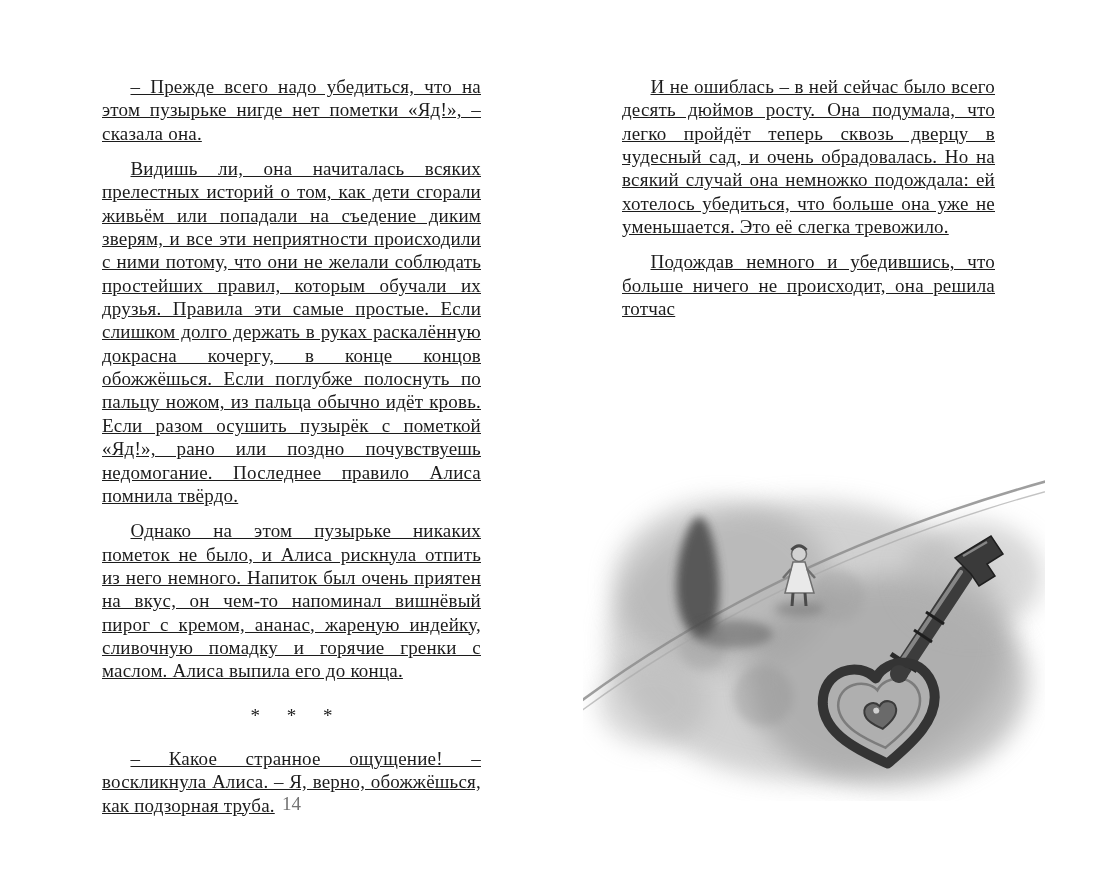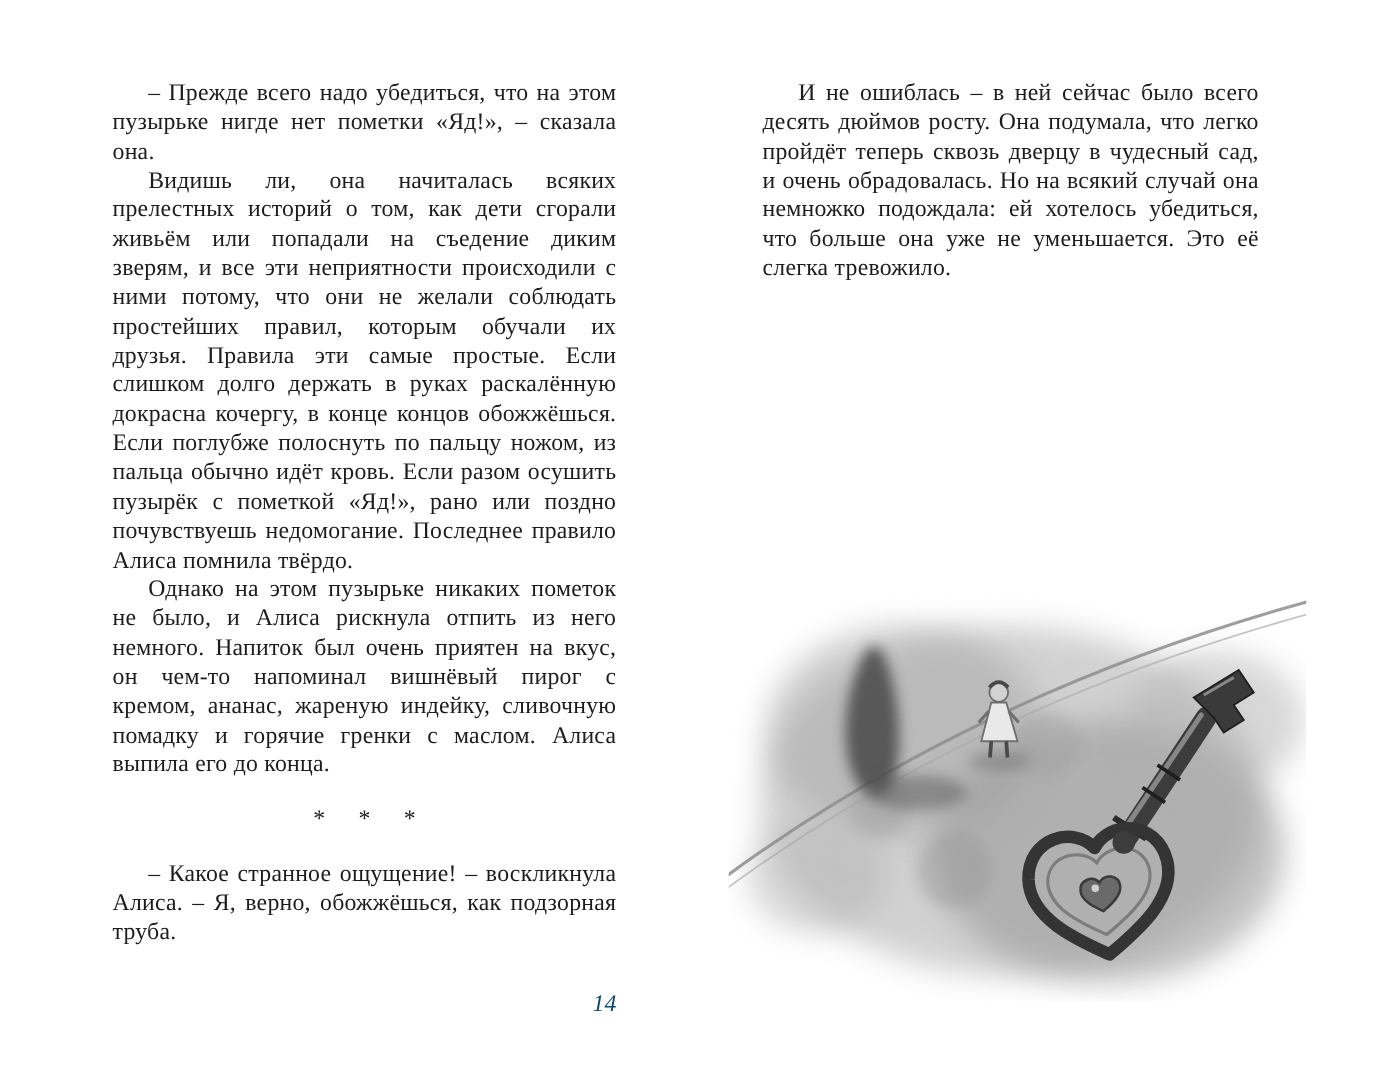--- a/index.html
+++ b/index.html
@@ -1,30 +1,30 @@
 <!DOCTYPE html>
 <html lang="ru"><head>
 <meta charset="utf-8">
 <style>
   html,body{margin:0;padding:0;background:#ffffff;}
   .spread{
     position:relative;width:1100px;height:873px;background:#ffffff;overflow:hidden;
     font-family:"Liberation Serif","DejaVu Serif",serif;color:#1c1c1c;
   }
   .col{position:absolute;top:63px;text-align:justify;font-size:19px;line-height:23.35px;letter-spacing:0.2px;}
-  .col p{margin:0;text-indent:1.5em;hyphens:auto;-webkit-hyphens:auto;}
+  .col p{margin:12px;text-indent:1.5em;hyphens:auto;text-decoration:underline;-webkit-hyphens:auto;}
   .col-left{left:90px;width:403px;}
   .col-right{left:610px;width:397px;}
   .separator{
     text-align:center;text-indent:0;letter-spacing:11px;padding-left:11px;
     margin:21px 0 20px 0;font-size:19px;color:#1c1c1c;
   }
   .page-number{
-    position:absolute;left:90px;top:793px;width:403px;text-align:right;
-    font-size:19px;color:#0c4a6e;font-style:italic;
+    position:absolute;left:90px;top:793px;width:403px;text-align:center;
+    font-size:19px;color:#737373;
   }
   .illustration{position:absolute;left:583px;top:466px;width:462px;height:335px;}
   .illustration svg{display:block;}
 </style>
 </head>
 <body>
 
 <div class="spread">
 
   <div class="col col-left">
@@ -32,20 +32,21 @@
     <p>Видишь ли, она начиталась всяких прелестных историй о том, как дети сгорали живьём или попадали на съедение диким зверям, и все эти неприятности происходили с ними потому, что они не желали соблюдать простейших правил, которым обучали их друзья. Правила эти самые простые. Если слишком долго держать в руках раскалённую докрасна кочергу, в конце концов обожжёшься. Если поглубже полоснуть по пальцу ножом, из пальца обычно идёт кровь. Если разом осушить пузырёк с пометкой «Яд!», рано или поздно почувствуешь недомогание. Последнее правило Алиса помнила твёрдо.</p>
     <p>Однако на этом пузырьке никаких пометок не было, и Алиса рискнула отпить из него немного. Напиток был очень приятен на вкус, он чем-то напоминал вишнёвый пирог с кремом, ананас, жареную индейку, сливочную помадку и горячие гренки с маслом. Алиса выпила его до конца.</p>
     <div class="separator">* * *</div>
     <p>– Какое странное ощущение! – воскликнула Алиса. – Я, верно, обожжёшься, как подзорная труба.</p>
   </div>
 
   <div class="page-number">14</div>
 
   <div class="col col-right">
     <p>И не ошиблась – в ней сейчас было всего десять дюймов росту. Она подумала, что легко пройдёт теперь сквозь дверцу в чудесный сад, и очень обрадовалась. Но на всякий случай она немножко подождала: ей хотелось убедиться, что больше она уже не уменьшается. Это её слегка тревожило.</p>
+    <p>Подождав немного и убедившись, что больше ничего не происходит, она решила тотчас</p>
   </div>
 
   <div class="illustration" title="Акварельная иллюстрация: крошечная Алиса рядом с огромным ключом с сердцевидной головкой">
     <svg viewBox="0 0 462 335" width="462" height="335" xmlns="http://www.w3.org/2000/svg">
       <defs>
         <filter id="soft" x="-50%" y="-50%" width="200%" height="200%">
             <feGaussianBlur stdDeviation="12"></feGaussianBlur>
           </filter>
         <filter id="soft2" x="-50%" y="-50%" width="200%" height="200%">
             <feGaussianBlur stdDeviation="5"></feGaussianBlur>

